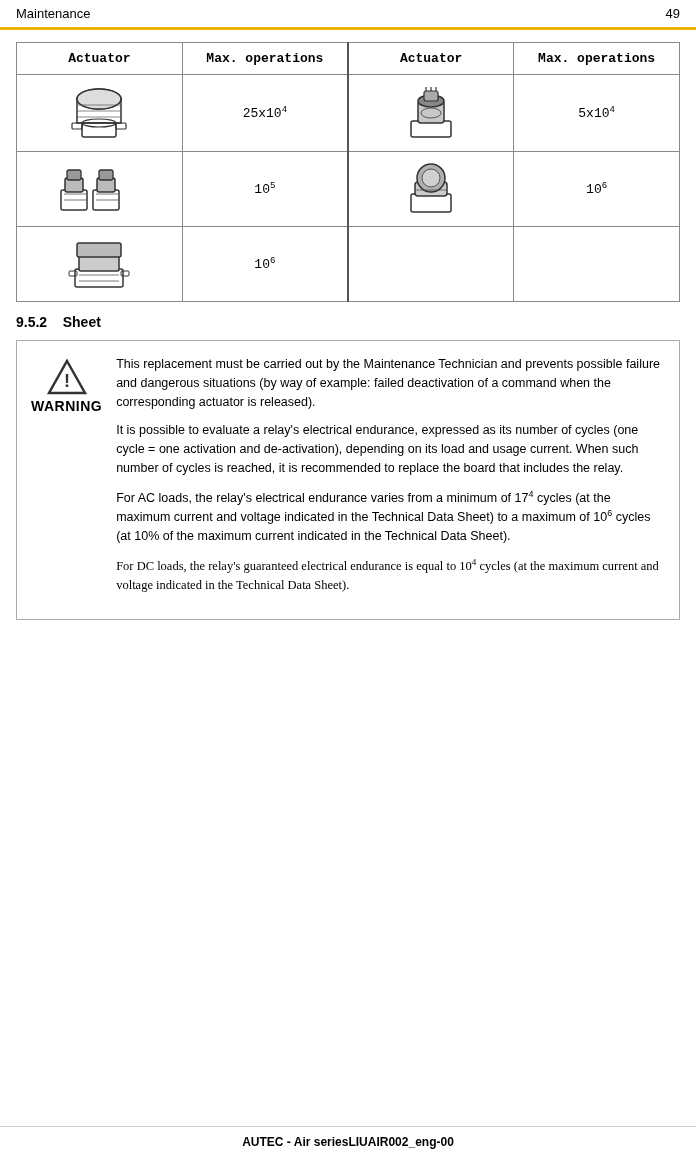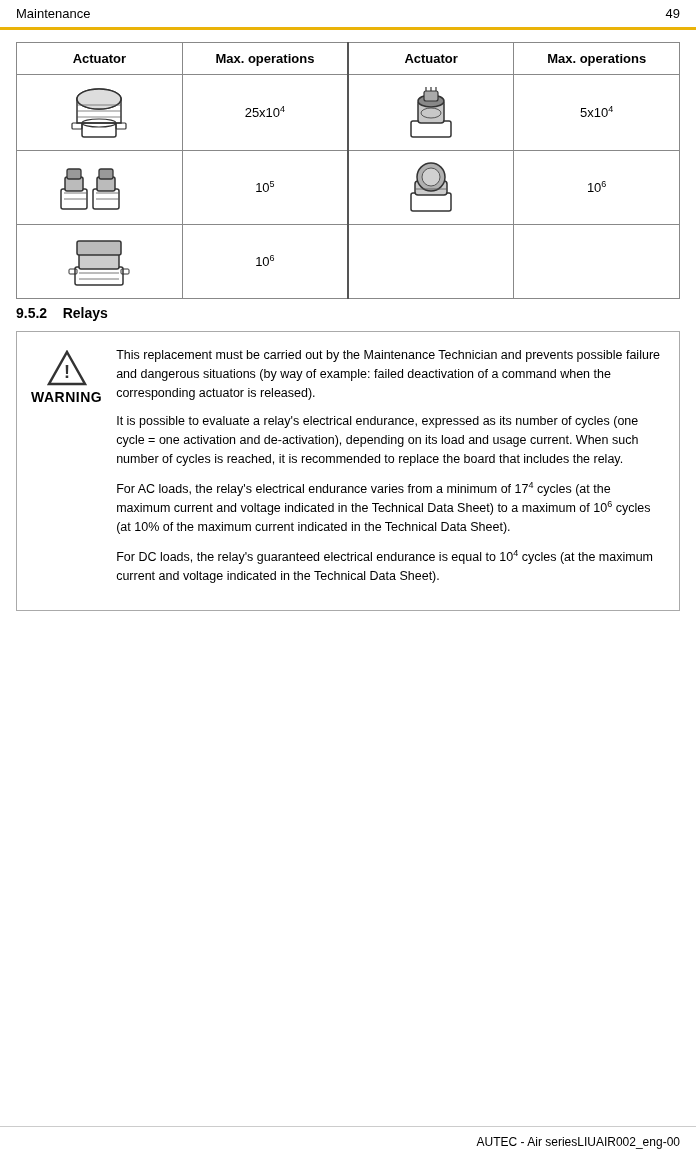--- a/index.html
+++ b/index.html
@@ -20,21 +20,22 @@
       border-bottom: 3px solid #eab308;
       background: #fff;
     }
     .page-content {
       padding: 12px 16px;
     }
     
     .main-table {
       width: 100%;
       border-collapse: collapse;
-      margin-bottom: 6px;
+      margin-bottom: 12px;
+      font-family: Liberation Mono, monospace;
     }
     .main-table td, .main-table th {
       border: 1px solid #888;
       text-align: center;
       padding: 6px 20px;
       vertical-align: middle;
     }
     .main-table th {
       font-weight: bold;
       background: #fff;
@@ -89,32 +90,34 @@
     .warning-text {
       flex: 1;
       font-size: 12.5px;
       line-height: 1.5;
     }
     .warning-text p {
       margin-bottom: 10px;
     }
     .warning-text p:last-child {
       margin-bottom: 10px;
+      font-family: Liberation Serif, serif;
     }
     
     .page-footer {
       display: flex;
-      justify-content: flex-end;
+      justify-content: center;
       padding: 8px 16px;
       font-size: 12px;
       border-top: 1px solid #ccc;
       position: absolute;
       bottom: 10px;
       left: 0;
       right: 0;
+      font-weight: bold;
     }
     
     .table-divider {
       border-left: 2px solid #555 !important;
     }
     
     .actuator-cell {
       width: 25%;
       padding: 8px;
     }
@@ -250,21 +253,21 @@
         </td>
         <td class="table-divider"></td>
         <td></td>
       </tr>
     </tbody>
   </table>
 
   <div class="section-heading">
     <span>9.5.2</span>
     &nbsp;&nbsp;
-    <span>Relays</span>
+    <span>Sheet</span>
   </div>
 
   <div class="warning-box">
     <div class="warning-icon">
       <svg class="triangle-icon" viewBox="0 0 40 36">
         <polygon points="20,2 38,34 2,34" fill="none" stroke="#333" stroke-width="2.5"></polygon>
         <text x="20" y="28" text-anchor="middle" font-size="18" font-weight="bold" fill="#333">!</text>
       </svg>
       <span class="warning-label">WARNING</span>
     </div>

